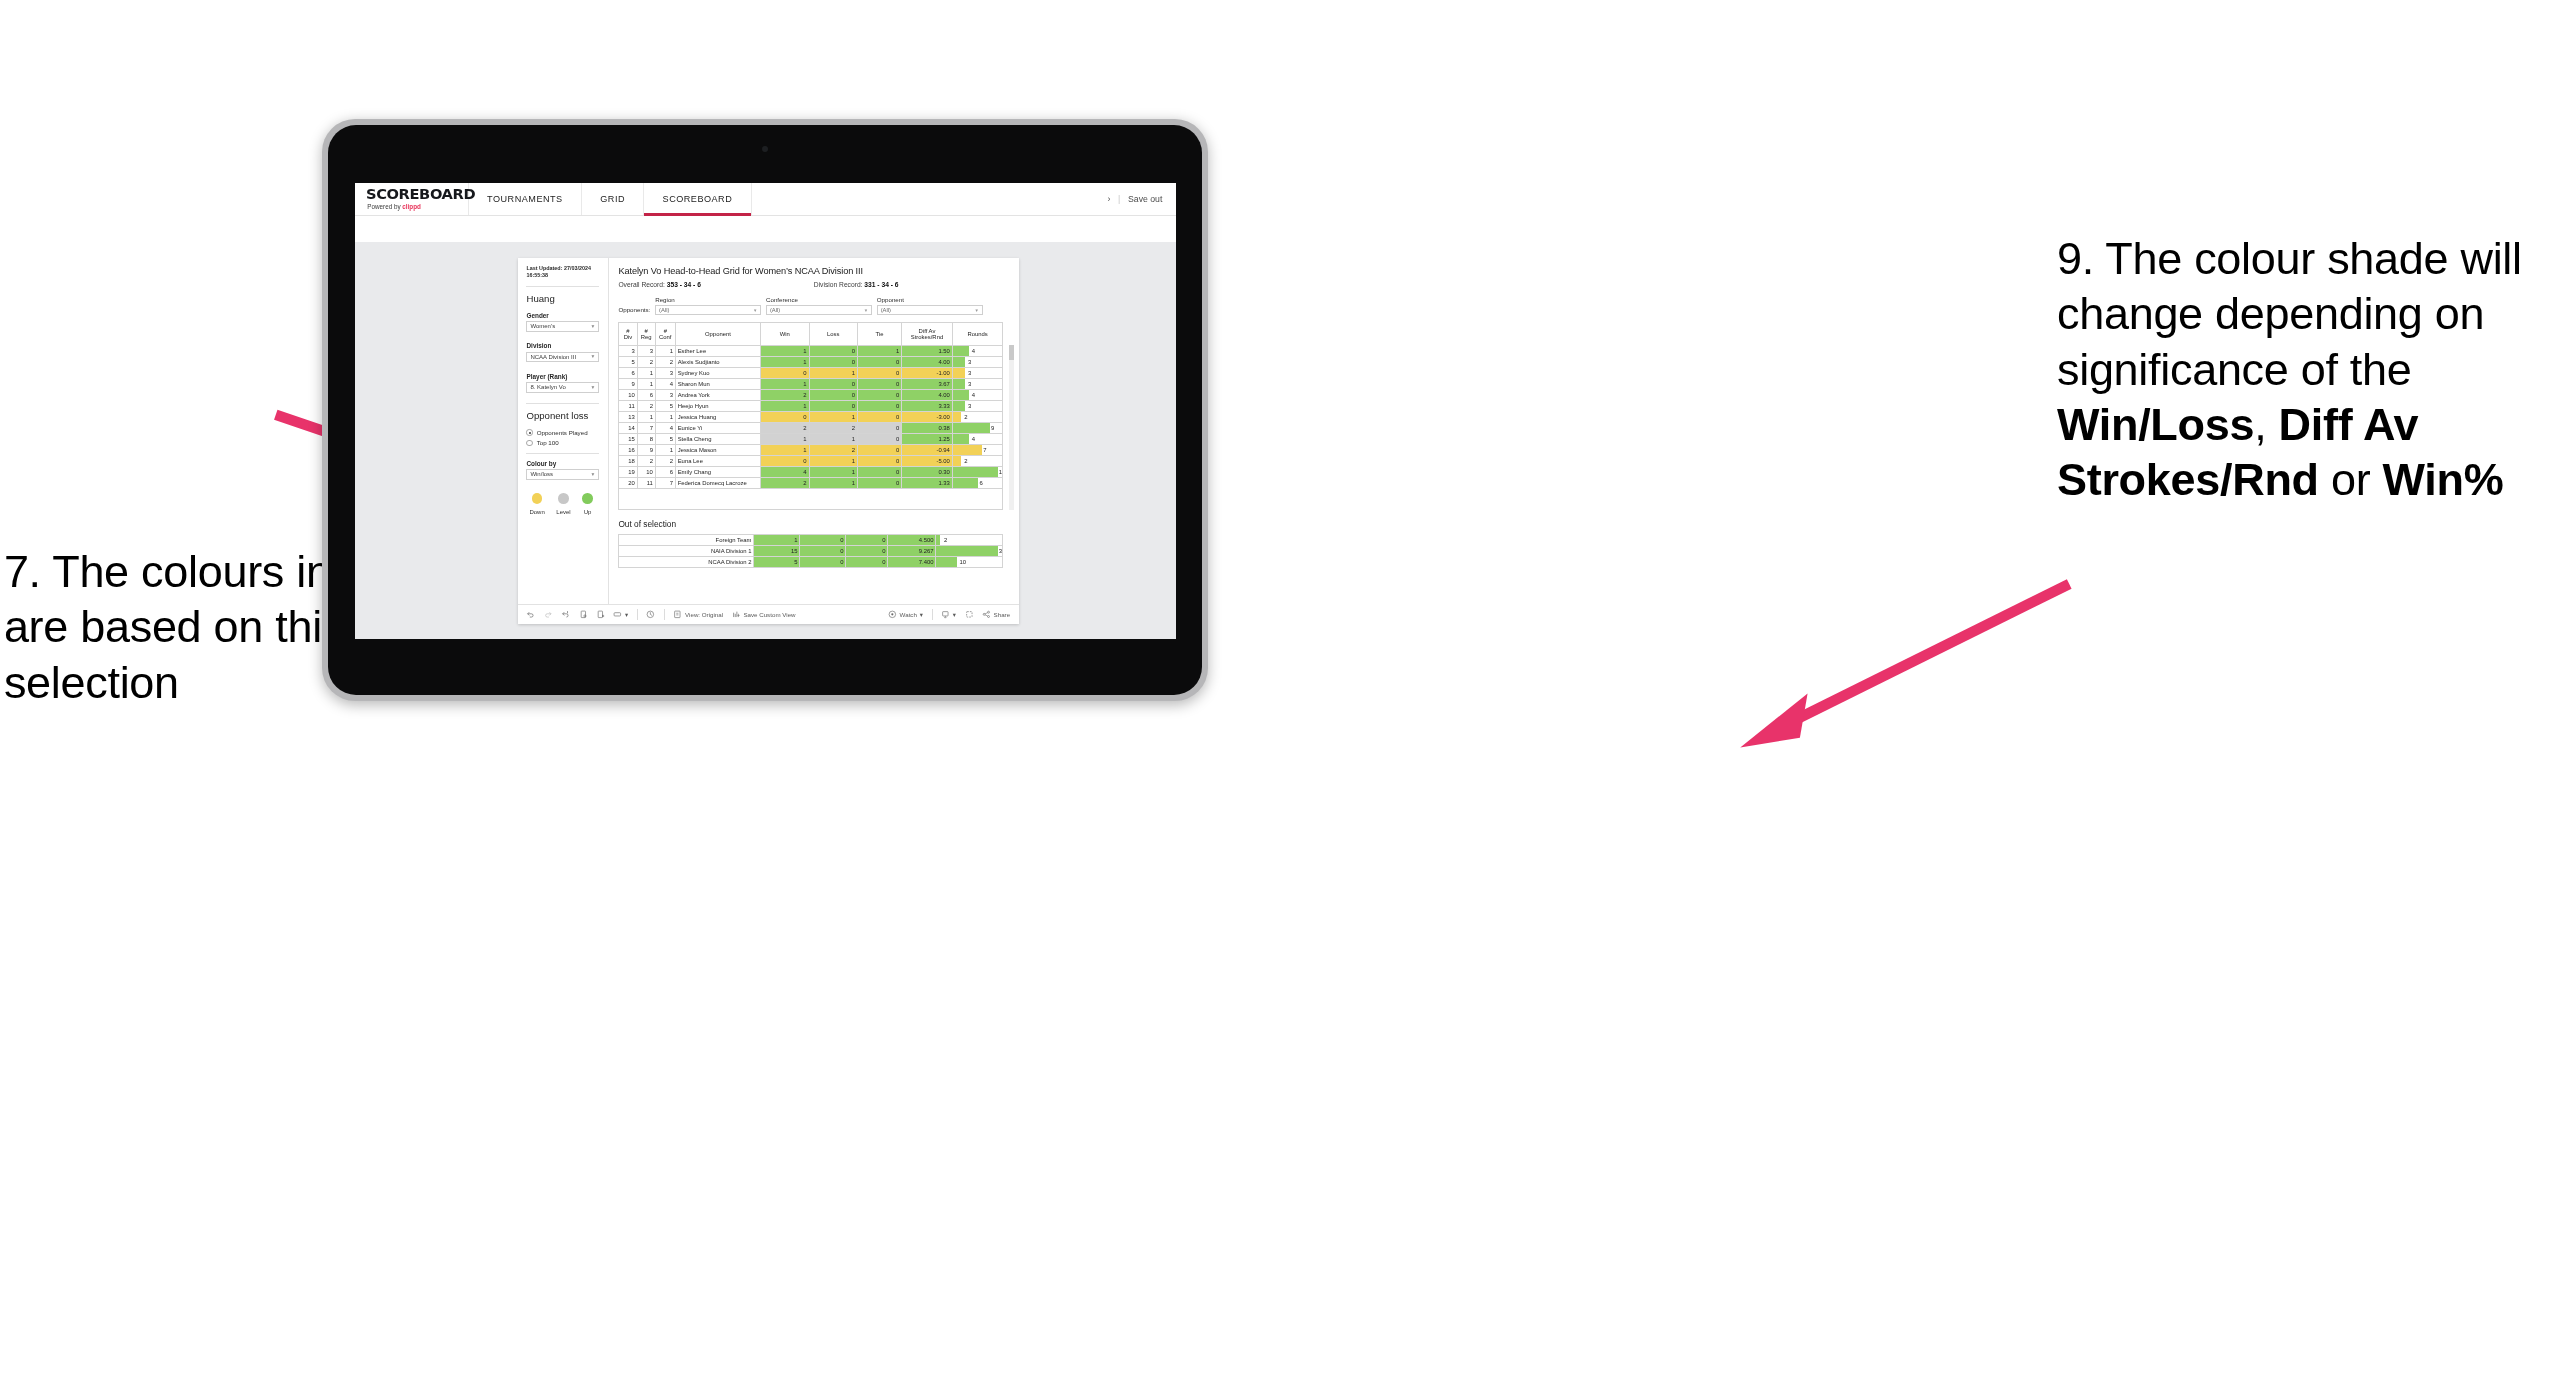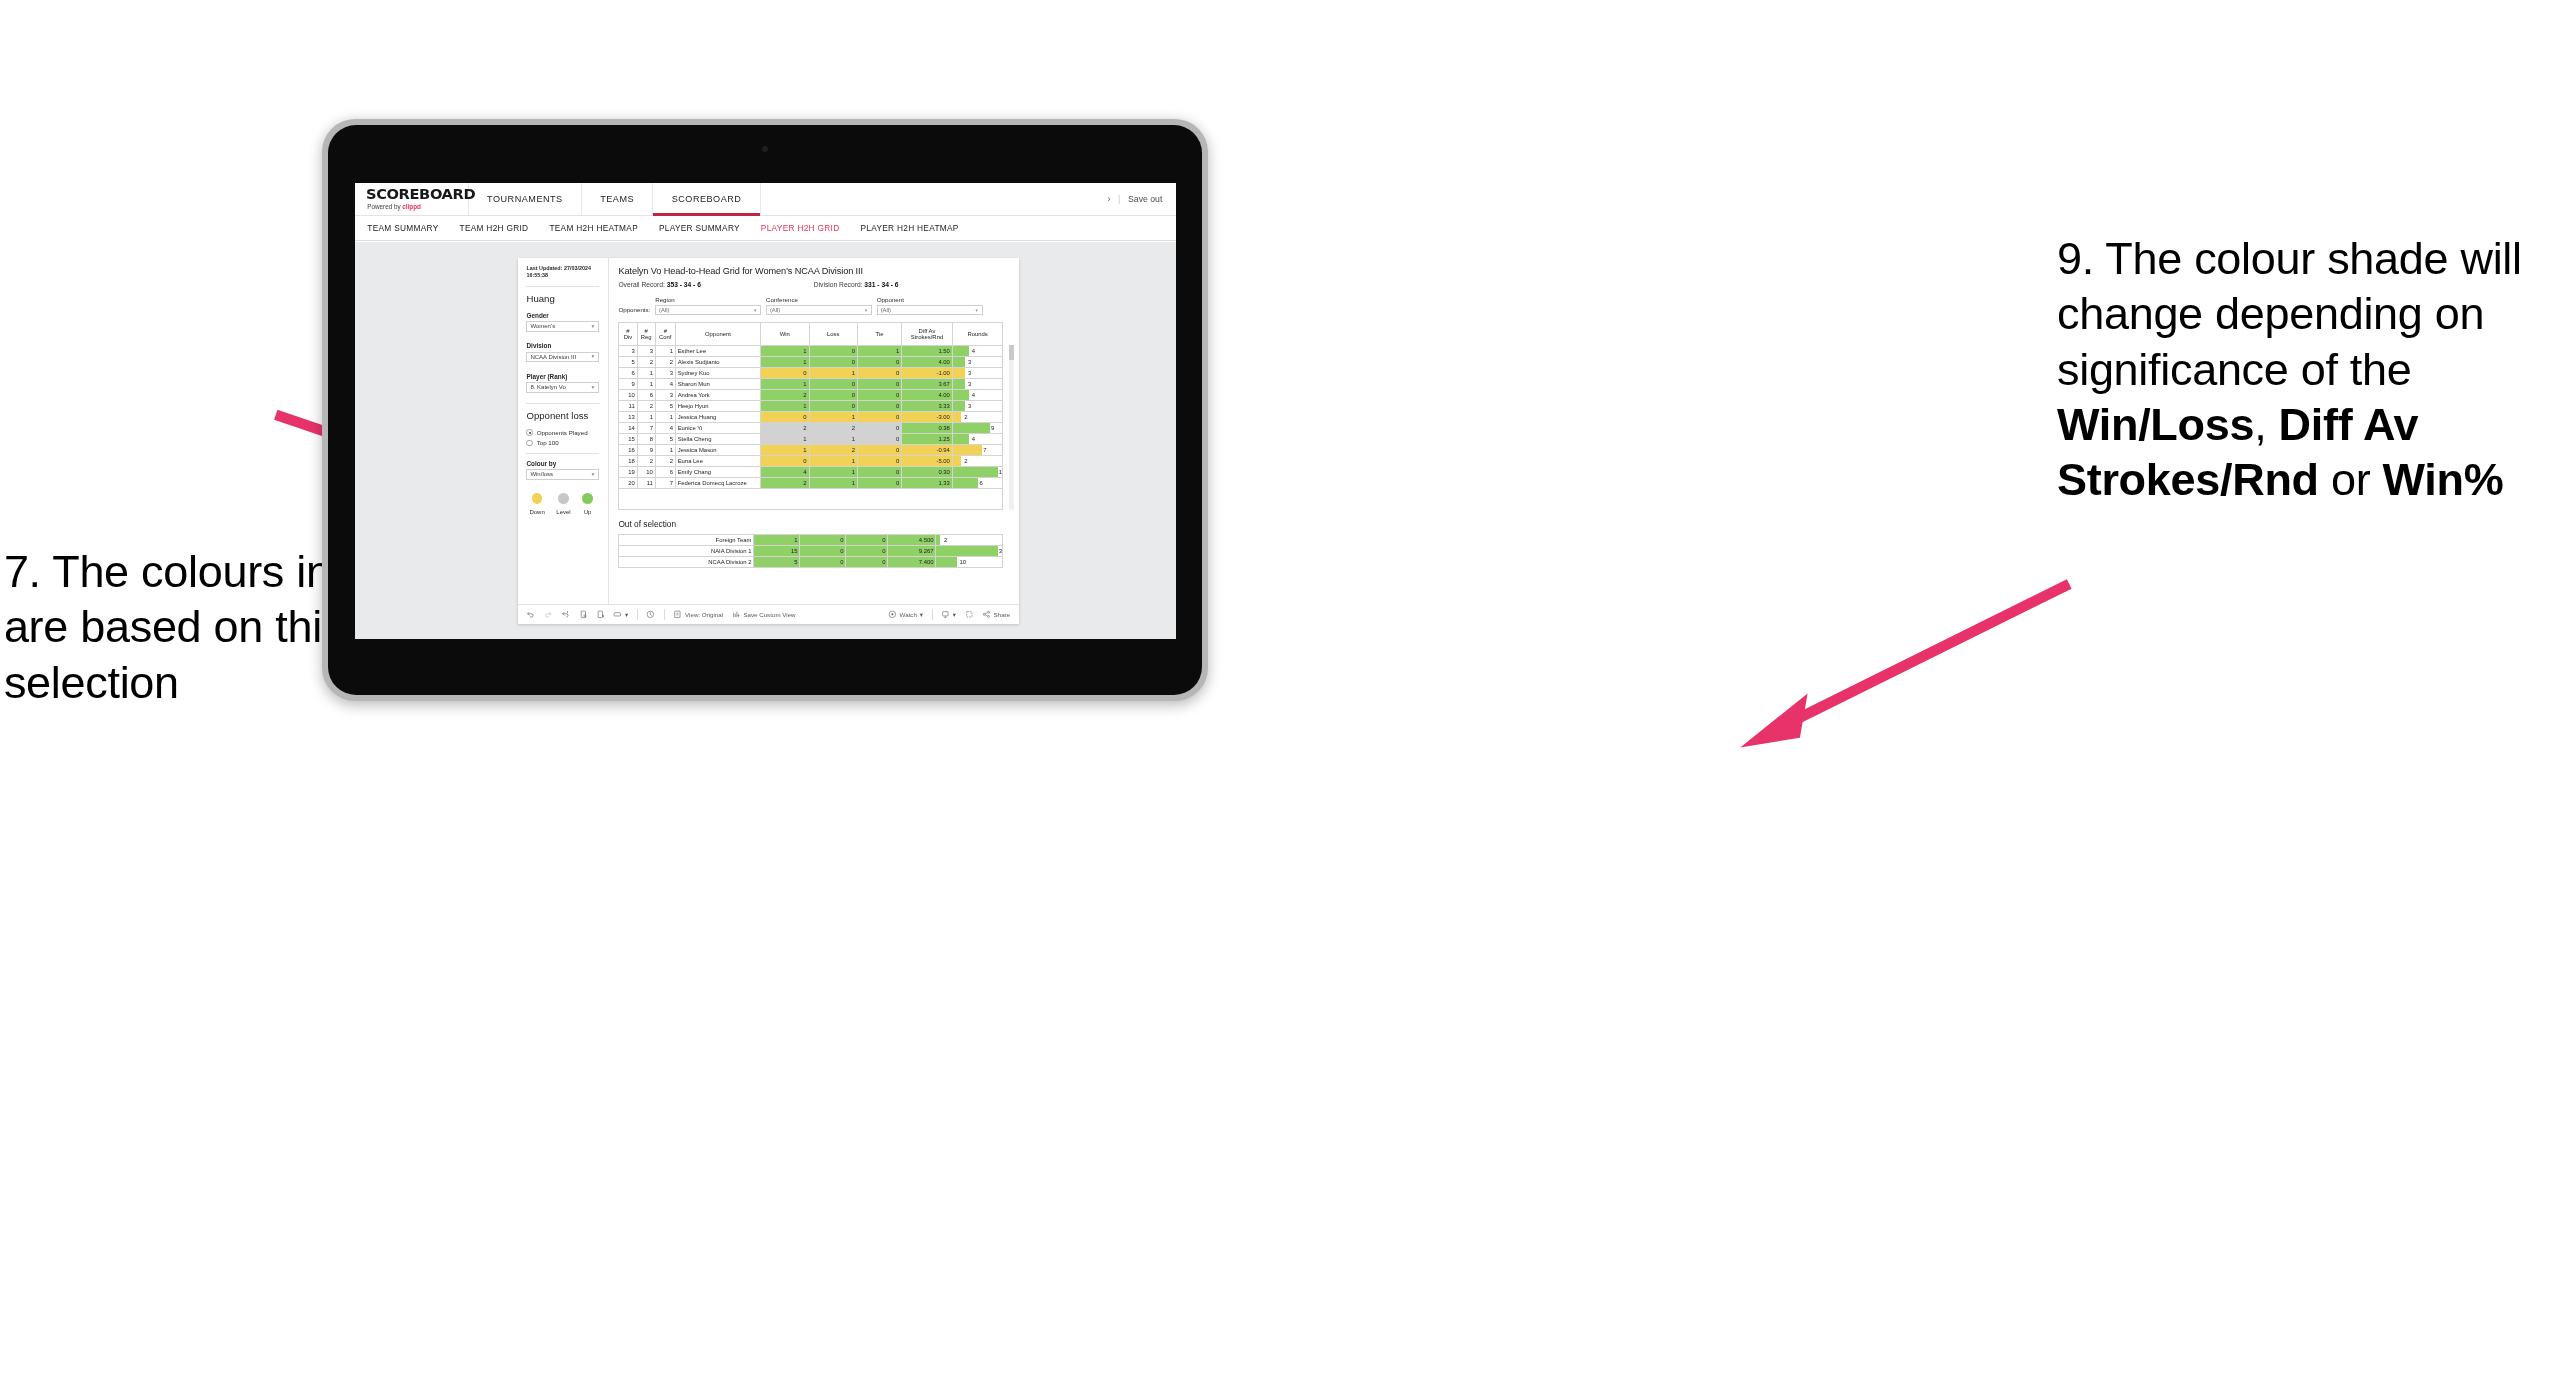--- a/index.html
+++ b/index.html
@@ -298,41 +298,33 @@
       <div id="appbar">
         <div id="logo-box">
           <div id="logo-word">SCOREBOARD</div>
           <div id="logo-sub"><span>Powered by </span><span class="brand">clippd</span></div>
         </div>
 
         <div class="topnav-item">
             <span>TOURNAMENTS</span>
           </div>
         <div class="topnav-item">
-            <span>TEAMS</span>
+            <span>GRID</span>
           </div>
         <div class="topnav-item active">
             <span>SCOREBOARD</span>
           </div>
 
         <div id="appbar-right">
           <span>›</span>
           <span class="sep">|</span>
           <span>Save out</span>
         </div>
       </div>
 
-      <div id="subnav">
-        <div class="subnav-item">TEAM SUMMARY</div>
-        <div class="subnav-item">TEAM H2H GRID</div>
-        <div class="subnav-item">TEAM H2H HEATMAP</div>
-        <div class="subnav-item">PLAYER SUMMARY</div>
-        <div class="subnav-item active">PLAYER H2H GRID</div>
-        <div class="subnav-item">PLAYER H2H HEATMAP</div>
-      </div>
 
       <div id="workspace">
         <div id="sheet">
 
           <div id="sheet-body">
 
             <div id="filters">
               <div id="last-updated">Last Updated: 27/03/2024 16:55:38</div>
               <div class="fdiv"></div>
 

